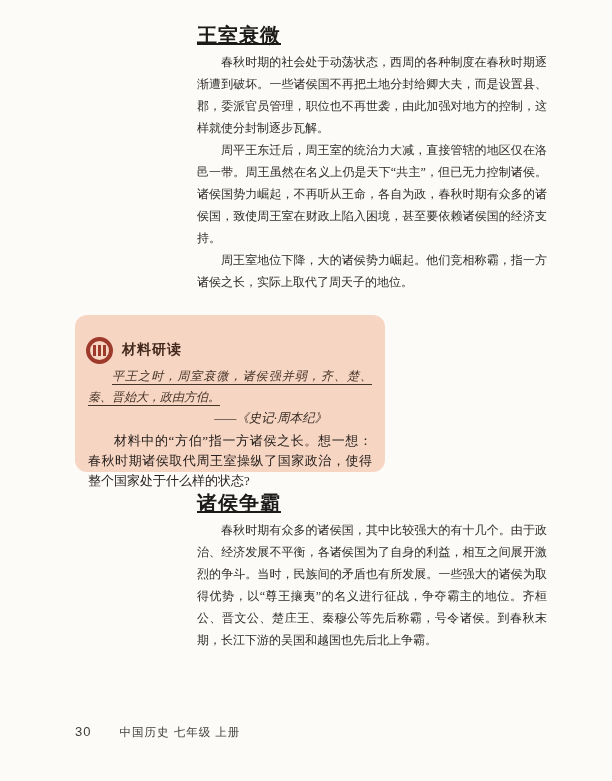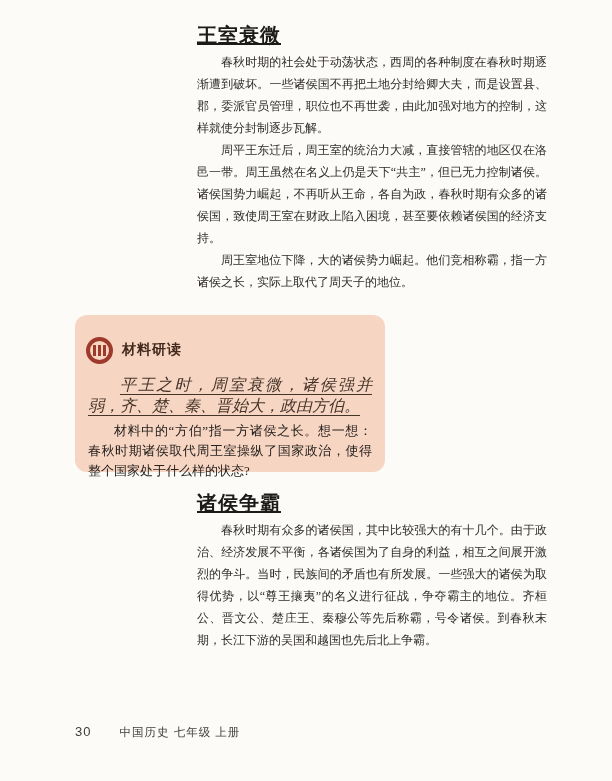--- a/index.html
+++ b/index.html
@@ -78,23 +78,23 @@
     background: var(--box-accent, #9e3a2b);
   }
   .box-title {
     font-family: "Liberation Sans", sans-serif;
     font-weight: bold;
     font-size: 14px;
     color: #432a1d;
     letter-spacing: 1px;
   }
   .quote {
-    margin-top: 10px;
+    margin-top: 2px;
     font-style: italic;
-    font-size: 16px;
+    font-size: 12px;
     line-height: 21px;
     color: #453428;
     text-indent: 2em;
     text-align: justify;
     text-decoration: underline;
     text-decoration-thickness: 1px;
     text-underline-offset: 4px;
   }
   .attribution {
     margin-top: 3px;
@@ -151,20 +151,21 @@
   <aside class="material-box">
     <div class="box-header">
       <span class="box-icon">
         <span class="bar"></span>
         <span class="bar"></span>
         <span class="bar"></span>
       </span>
       <span class="box-title">材料研读</span>
     </div>
     <p class="quote">平王之时，周室衰微，诸侯强并弱，齐、楚、秦、晋始大，政由方伯。</p>
+    <p class="attribution">——《史记·周本纪》</p>
     <p class="question">材料中的“方伯”指一方诸侯之长。想一想：春秋时期诸侯取代周王室操纵了国家政治，使得整个国家处于什么样的状态?</p>
   </aside>
 
   <section class="text-block second">
     <h2 class="section-title">诸侯争霸</h2>
     <p class="body-para">春秋时期有众多的诸侯国，其中比较强大的有十几个。由于政治、经济发展不平衡，各诸侯国为了自身的利益，相互之间展开激烈的争斗。当时，民族间的矛盾也有所发展。一些强大的诸侯为取得优势，以“尊王攘夷”的名义进行征战，争夺霸主的地位。齐桓公、晋文公、楚庄王、秦穆公等先后称霸，号令诸侯。到春秋末期，长江下游的吴国和越国也先后北上争霸。</p>
   </section>
 
   <footer class="page-footer">
     <span class="page-number">30</span>

